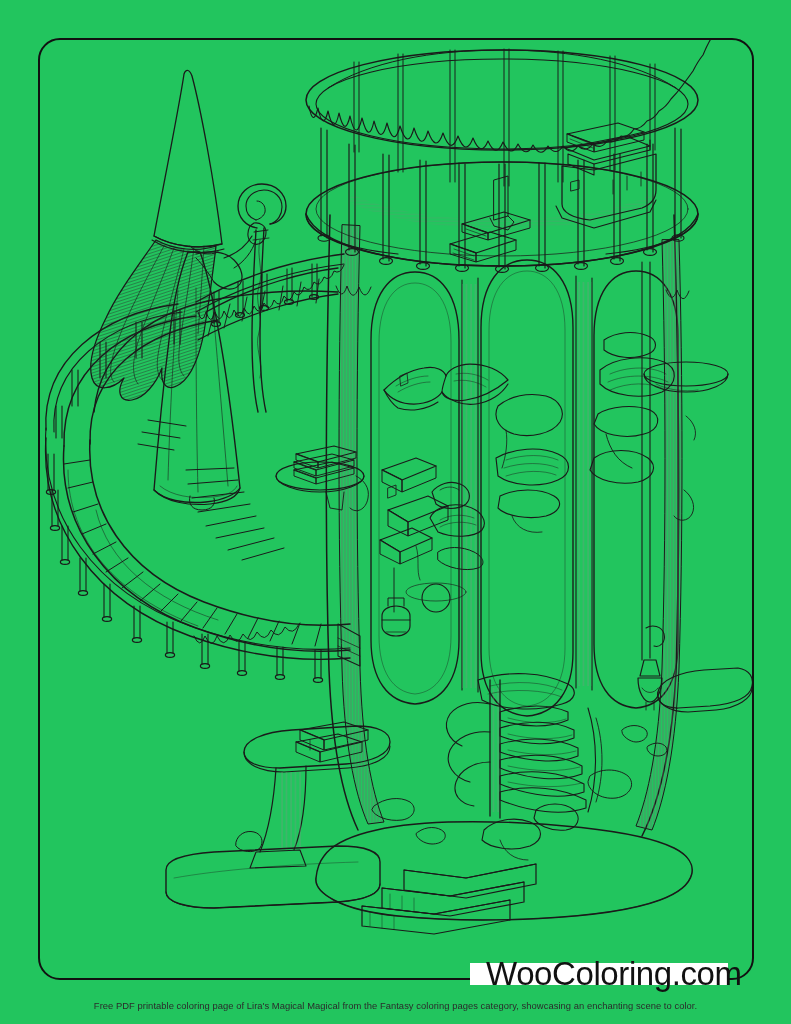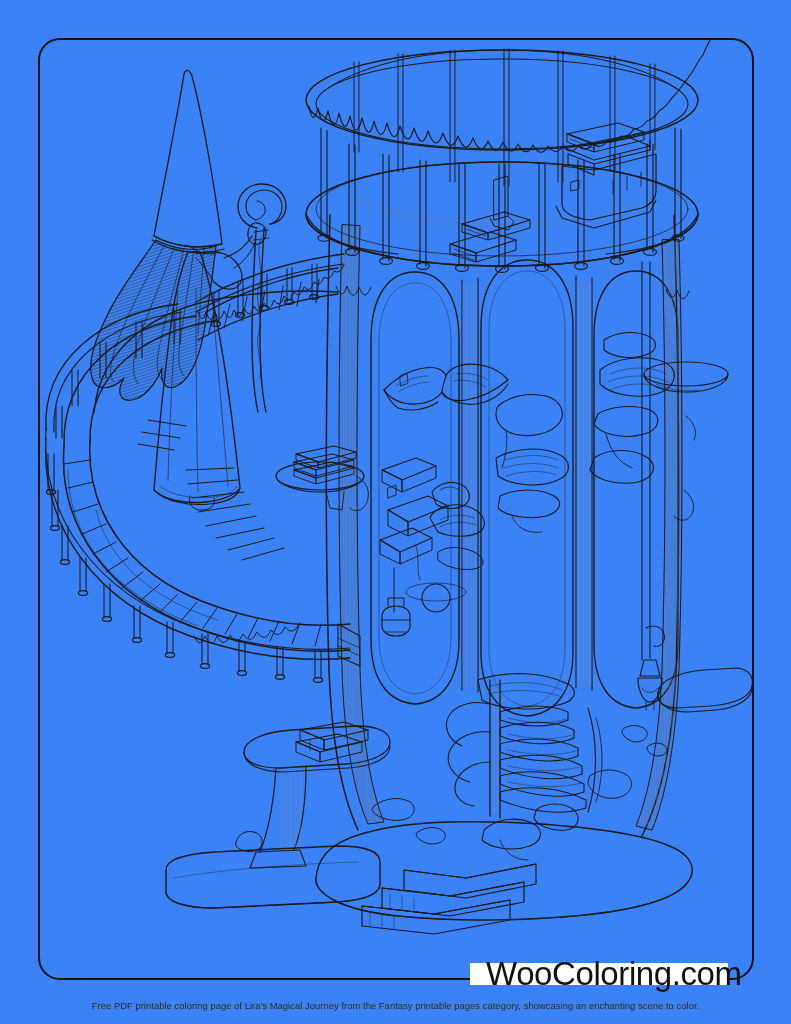--- a/index.html
+++ b/index.html
@@ -13,21 +13,21 @@
     font-family: "Liberation Sans", sans-serif;
     overflow: hidden;
     position: relative;
   }
 
   
   #page {
     position: relative;
     width: 791px;
     height: 1024px;
-    background: #3b82f6;
+    background: #22c55e;
   }
 
   #border-frame {
     position: absolute;
     left: 38px;
     top: 38px;
     width: 716px;
     height: 942px;
     border: 2.4px solid #111111;
     border-radius: 22px;
@@ -708,15 +708,15 @@
     </svg>
   </div>
 
   <div id="border-frame"></div>
   <div id="border-mask"></div>
 
   <div id="logo">
     <span id="logo-text">WooColoring.com</span>
   </div>
 
-  <div id="caption">Free PDF printable coloring page of Lira's Magical Journey from the Fantasy printable pages category, showcasing an enchanting scene to color.</div>
+  <div id="caption">Free PDF printable coloring page of Lira's Magical Magical from the Fantasy coloring pages category, showcasing an enchanting scene to color.</div>
 
 </div>
 
 </body></html>

